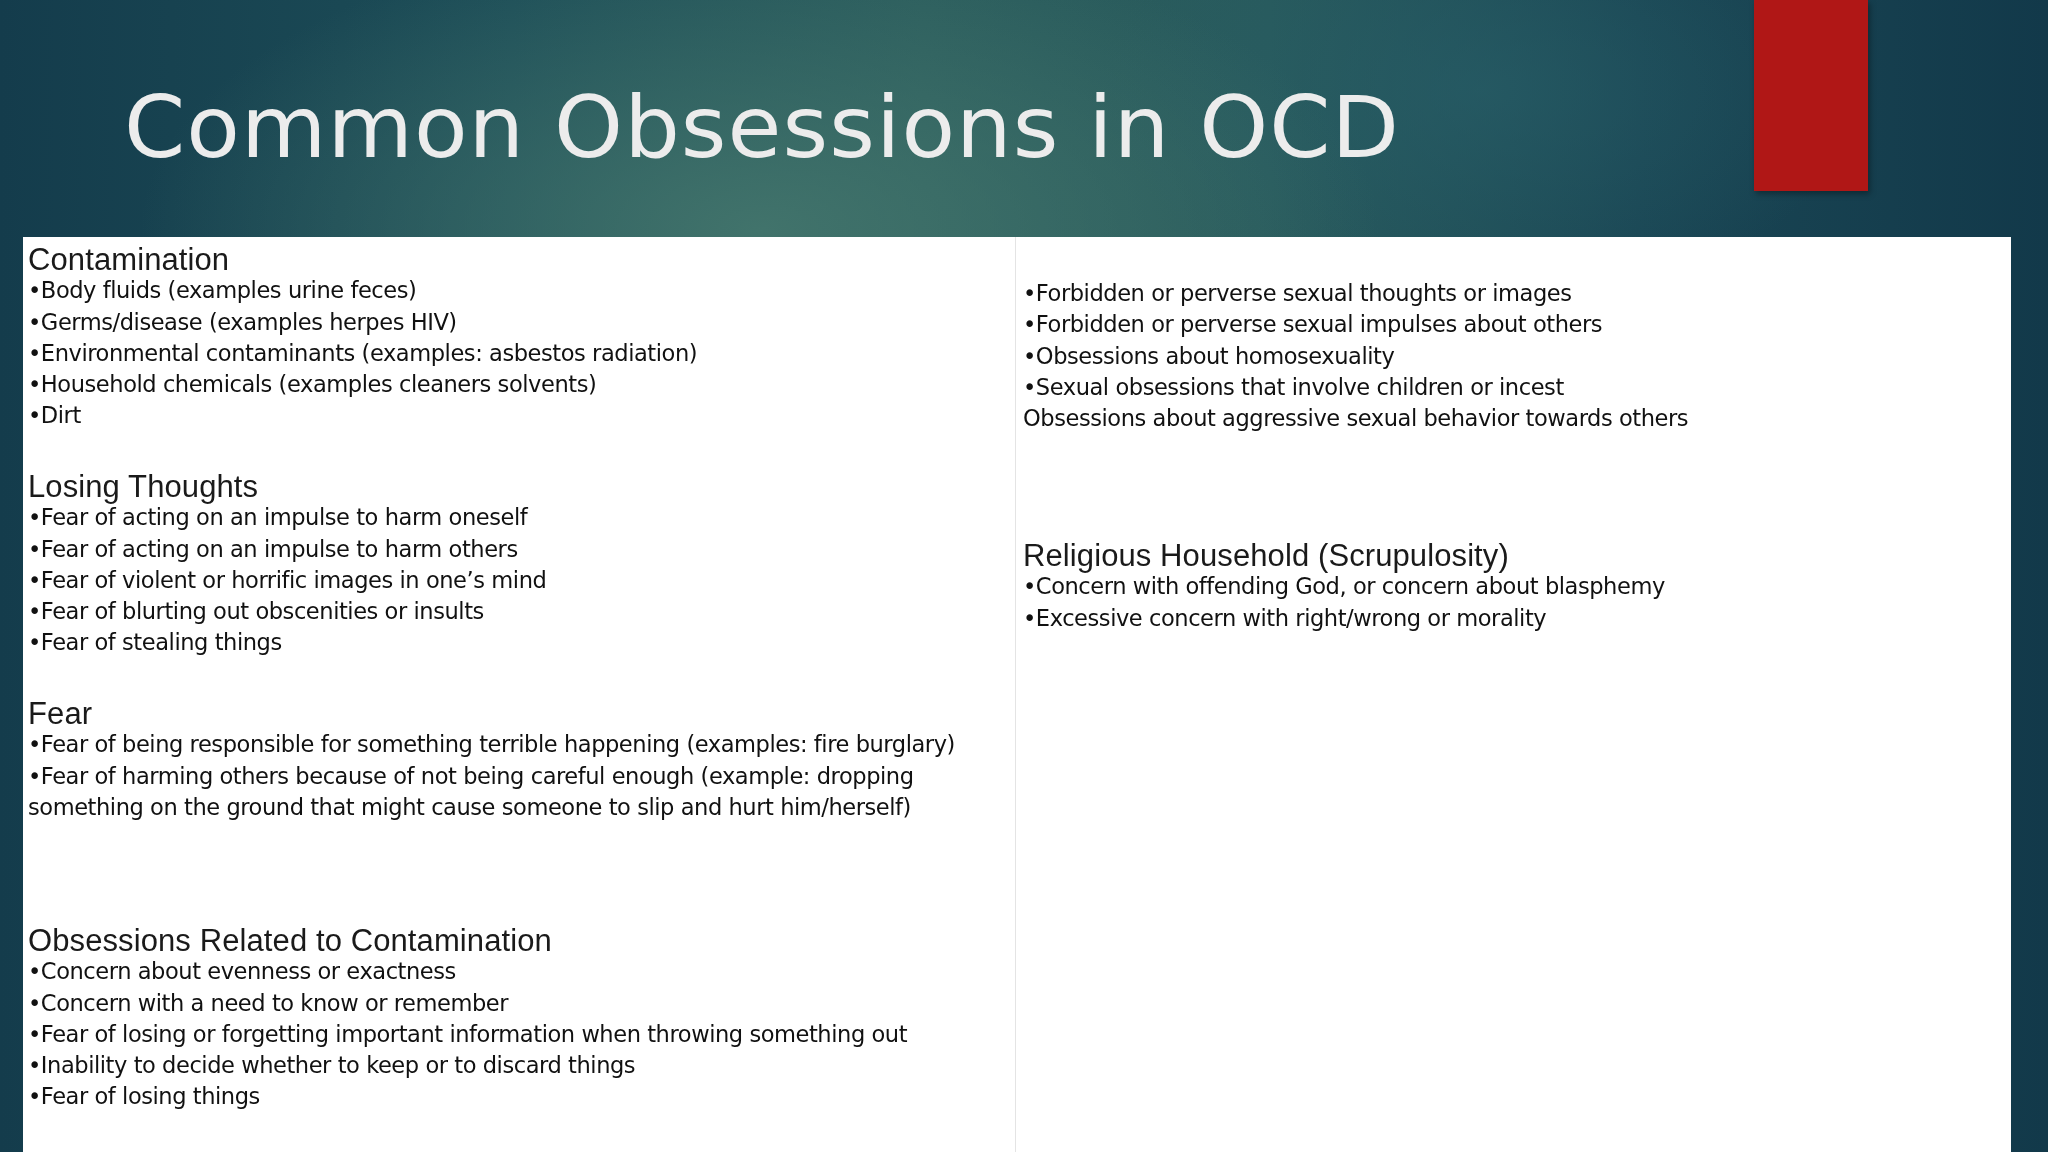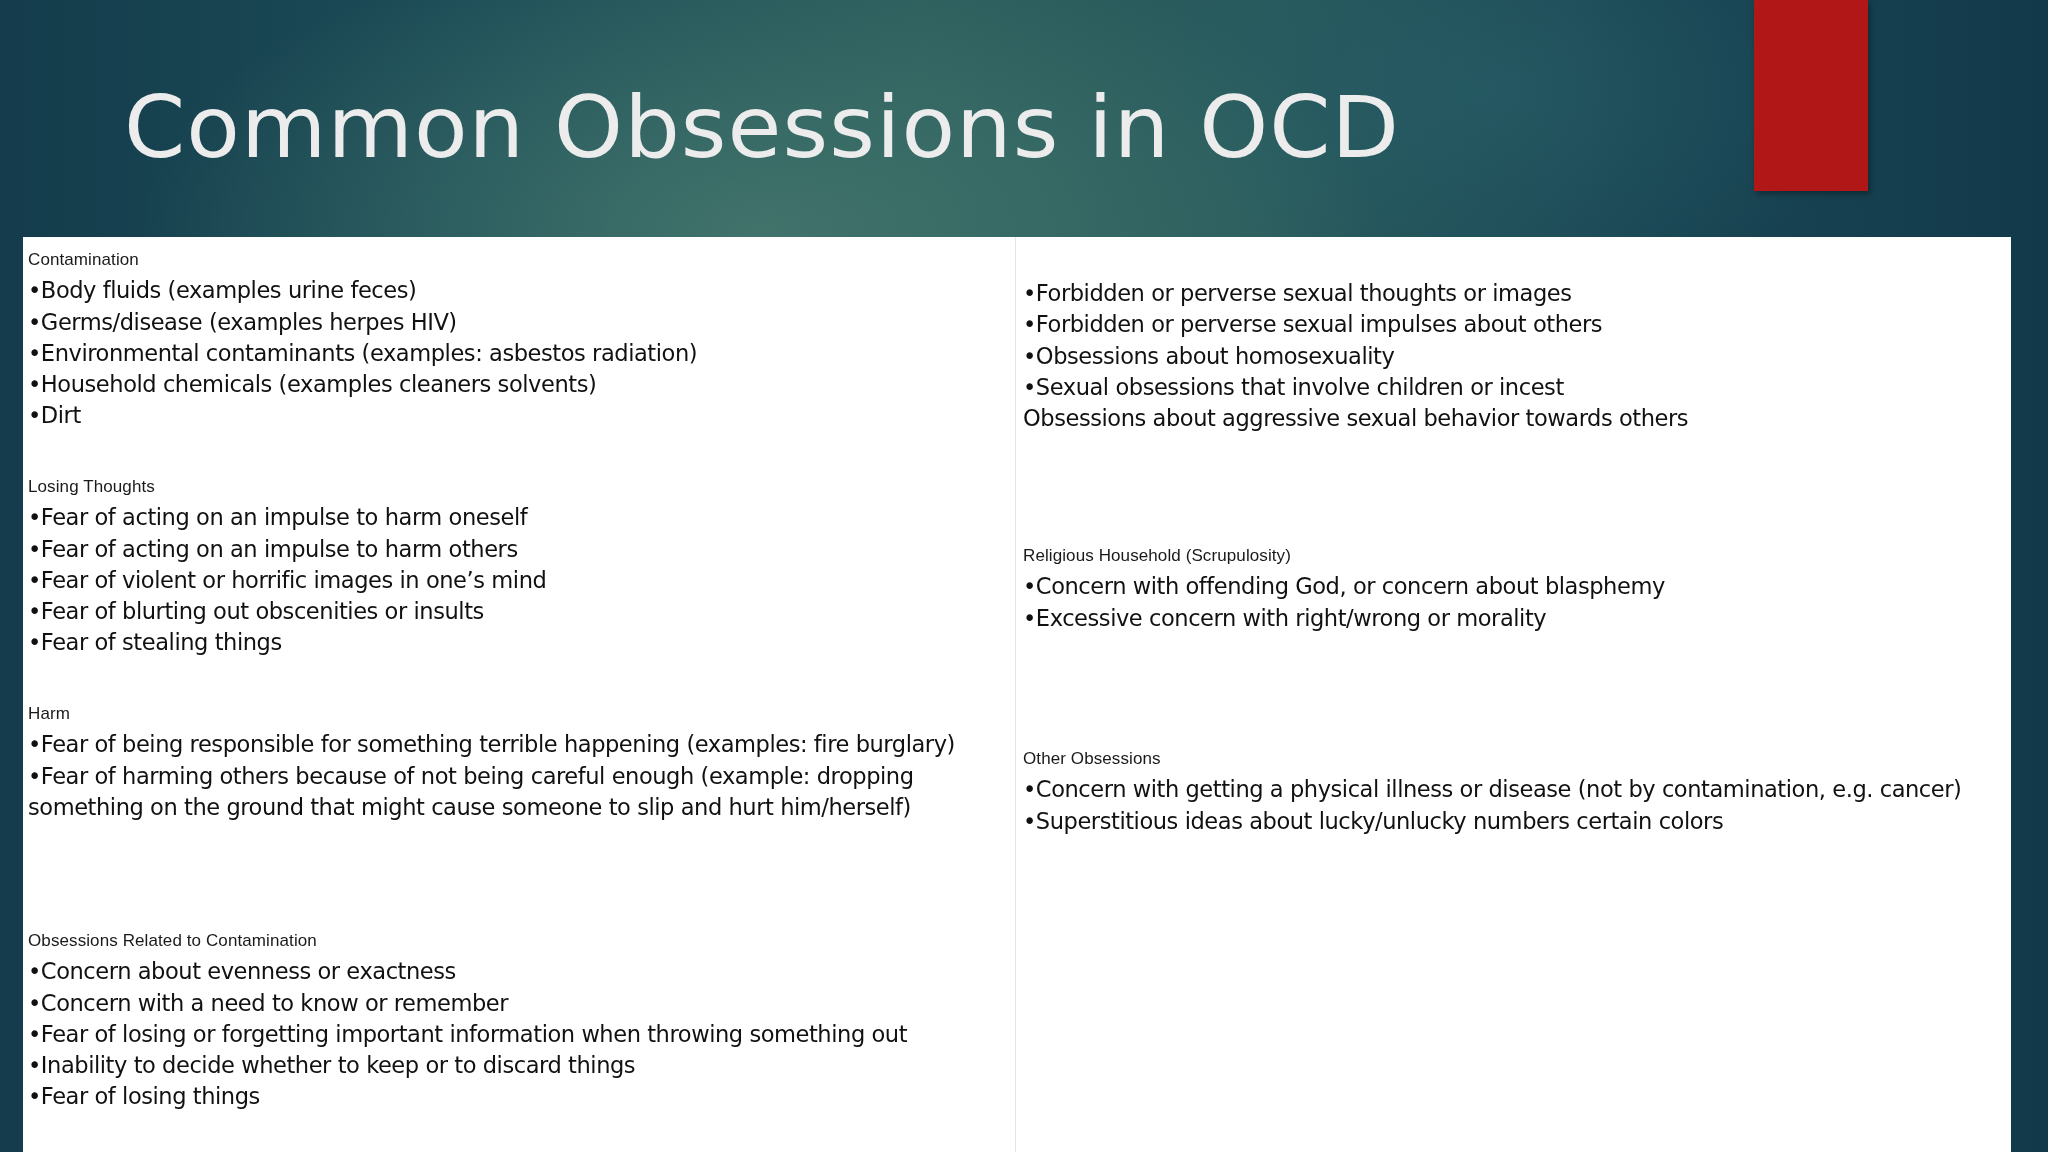--- a/index.html
+++ b/index.html
@@ -69,21 +69,21 @@
   .section {
     position: absolute;
     left: 5px;
     right: 4px;
   }
   .col-right .section {
     left: 7px;
   }
   .sec-head {
     font-family: "Liberation Sans", sans-serif;
-    font-size: 17px;
+    font-size: 31px;
     line-height: 31.3px;
     color: #1a1a1a;
     letter-spacing: 0.1px;
     white-space: nowrap;
   }
   .sec-item {
     font-family: "DejaVu Sans", sans-serif;
     font-size: 23px;
     line-height: 31.3px;
     color: #111111;
@@ -115,21 +115,21 @@
     <div class="section" style="top:234px">
       <div class="sec-head">Losing Thoughts</div>
       <div class="sec-item">•Fear of acting on an impulse to harm oneself</div>
       <div class="sec-item">•Fear of acting on an impulse to harm others</div>
       <div class="sec-item">•Fear of violent or horrific images in one’s mind</div>
       <div class="sec-item">•Fear of blurting out obscenities or insults</div>
       <div class="sec-item">•Fear of stealing things</div>
     </div>
 
     <div class="section" style="top:461px">
-      <div class="sec-head">Harm</div>
+      <div class="sec-head">Fear</div>
       <div class="sec-item">•Fear of being responsible for something terrible happening (examples: fire burglary)</div>
       <div class="sec-item">•Fear of harming others because of not being careful enough (example: dropping something on the ground that might cause someone to slip and hurt him/herself)</div>
     </div>
 
     <div class="section" style="top:688px">
       <div class="sec-head">Obsessions Related to Contamination</div>
       <div class="sec-item">•Concern about evenness or exactness</div>
       <div class="sec-item">•Concern with a need to know or remember</div>
       <div class="sec-item" style="white-space:nowrap">•Fear of losing or forgetting important information when throwing something out</div>
       <div class="sec-item">•Inability to decide whether to keep or to discard things</div>
@@ -146,19 +146,14 @@
       <div class="sec-item">•Sexual obsessions that involve children or incest</div>
       <div class="sec-item">Obsessions about aggressive sexual behavior towards others</div>
     </div>
 
     <div class="section" style="top:303px">
       <div class="sec-head">Religious Household (Scrupulosity)</div>
       <div class="sec-item">•Concern with offending God, or concern about blasphemy</div>
       <div class="sec-item">•Excessive concern with right/wrong or morality</div>
     </div>
 
-    <div class="section" style="top:506px">
-      <div class="sec-head">Other Obsessions</div>
-      <div class="sec-item">•Concern with getting a physical illness or disease (not by contamination, e.g. cancer)</div>
-      <div class="sec-item">•Superstitious ideas about lucky/unlucky numbers certain colors</div>
-    </div>
   </div>
 </div>
 
 </body></html>

